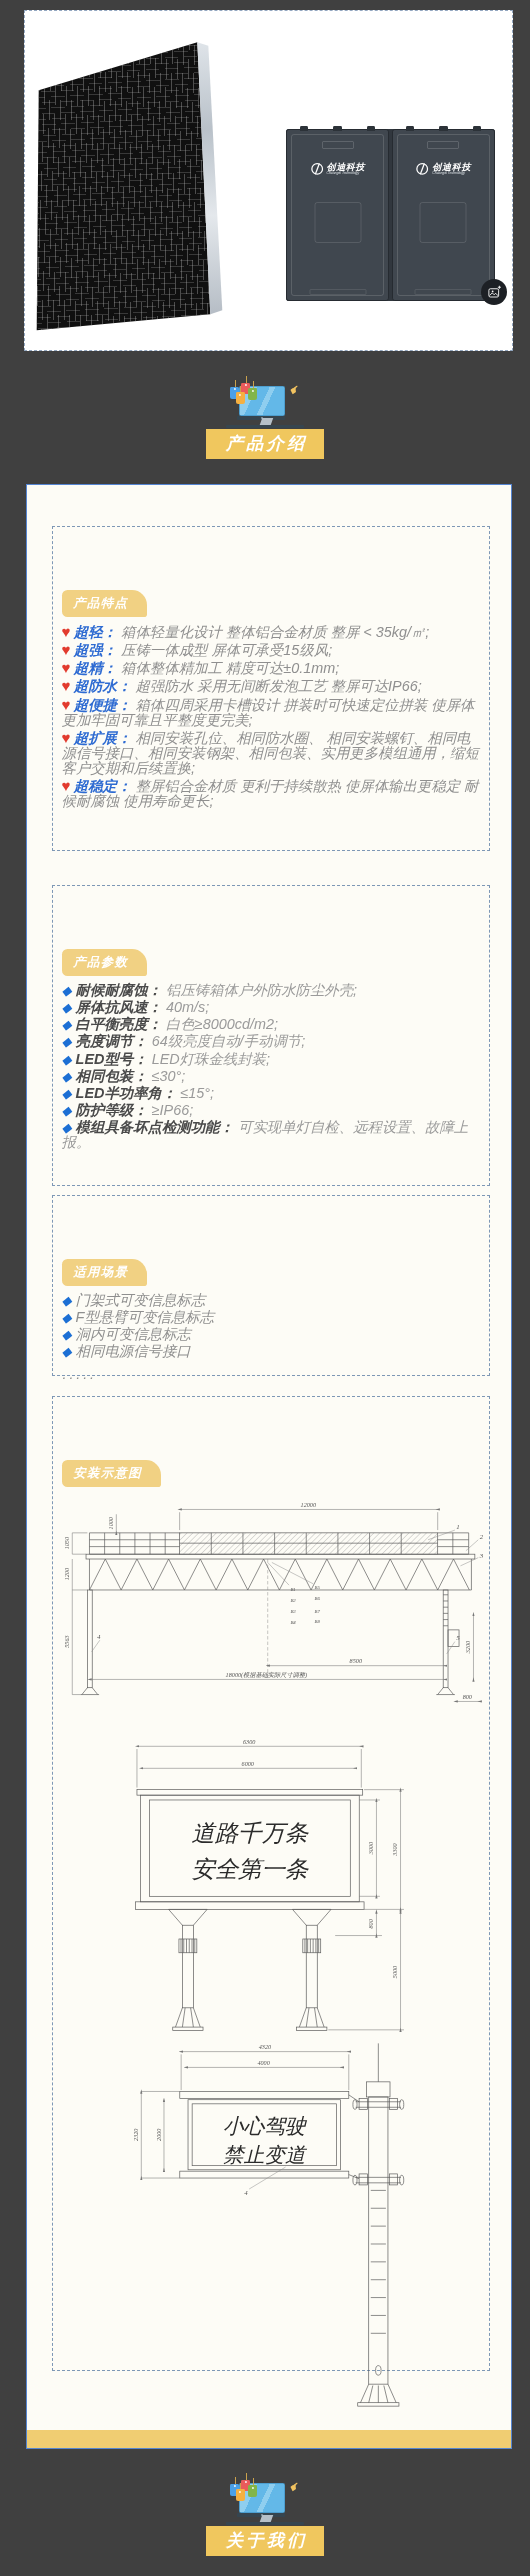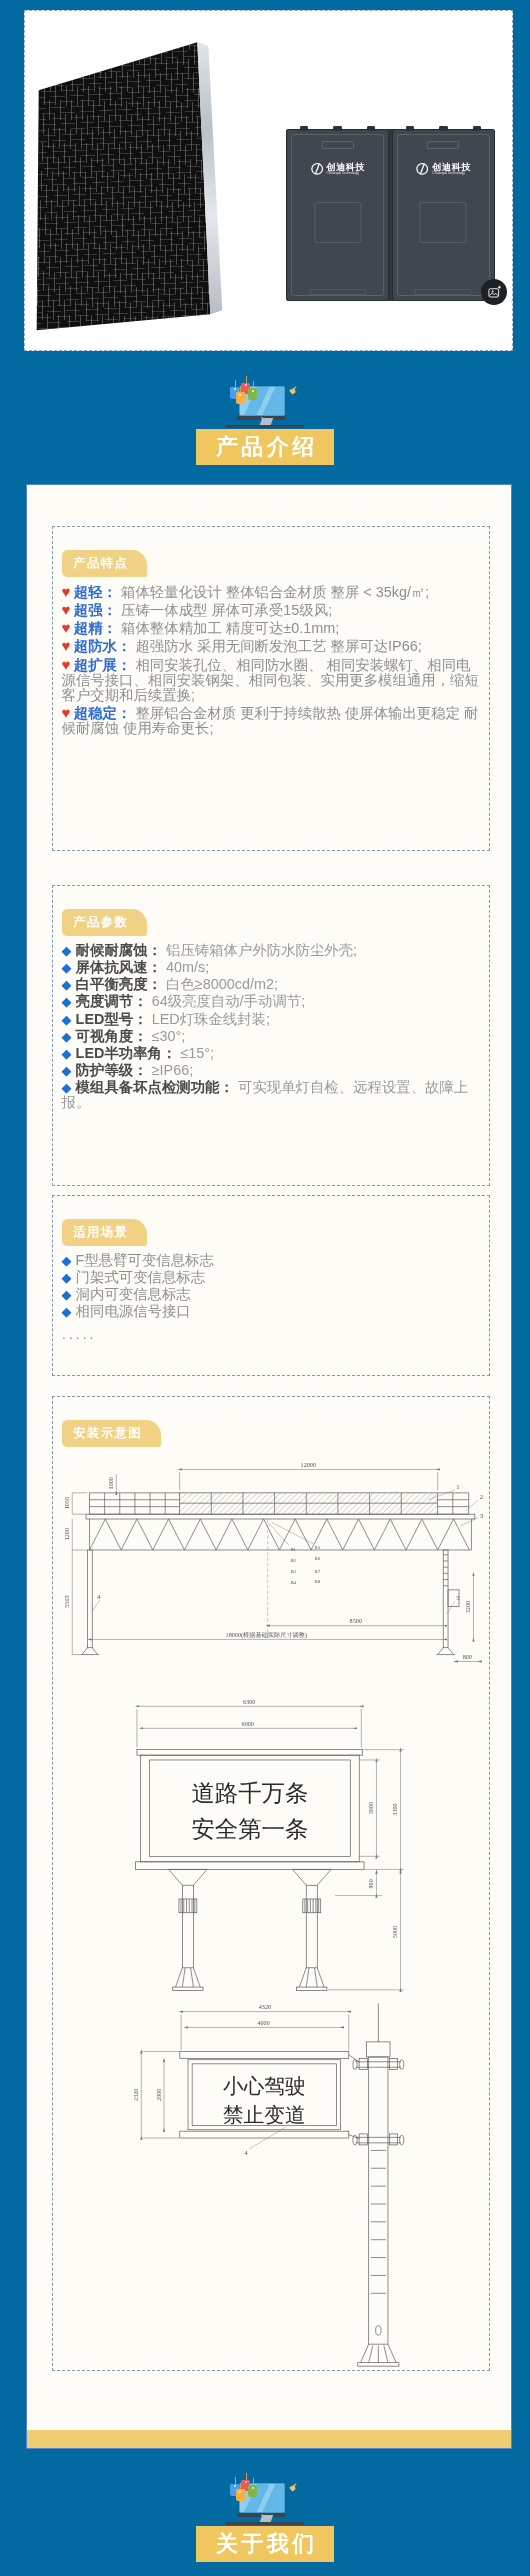--- a/index.html
+++ b/index.html
@@ -1,17 +1,17 @@
 <!DOCTYPE html>
 <html style="font-size:11px"><head>
 <meta charset="utf-8">
 <style>
   html,body{margin:0;padding:0;}
-  .page{position:relative;width:530px;height:2576px;background:#0369a1;overflow:hidden;
-        font-family:"Liberation Sans",sans-serif;}
+  .page{position:relative;width:530px;height:2576px;background:#404040;overflow:hidden;
+        font-family:"Liberation Sans",sans-serif;font-style:italic;}
 
   
   .photo-card{position:absolute;left:24px;top:10.3px;width:489px;height:341px;background:#ffffff;
               border:0.7px dashed #93a7c0;box-sizing:border-box;}
   .led-panel{position:absolute;left:10.3px;top:31px;width:193px;height:292px;}
   .led-face{position:absolute;left:0;top:0;width:179px;height:289px;
             clip-path:polygon(3.4px 48px,162px 0px,175px 272px,1.4px 288px);
             background-color:#101010;
             background-image:repeating-linear-gradient(92deg,rgba(190,190,190,.35) 0 0.7px,transparent 0.7px 5.5px),
                              repeating-linear-gradient(-3deg,rgba(150,150,150,.3) 0 0.7px,transparent 0.7px 5.5px);}
@@ -35,21 +35,21 @@
   .cab-latch{position:absolute;bottom:5.5px;left:50%;transform:translateX(-50%);width:55px;height:4.1px;
              border:0.7px solid rgba(255,255,255,.1);border-radius:1.4px;}
   .expand-btn{position:absolute;left:456px;top:268px;width:26px;height:26px;border-radius:50%;
               background:#1d2025;display:flex;align-items:center;justify-content:center;}
   .expand-btn svg{width:15px;height:15px;}
 
   
   .section-badge{position:absolute;left:0;width:100%;display:flex;flex-direction:column;align-items:center;}
   .badge-intro{top:378px;}
   .badge-about{top:2475px;}
-  .badge-label{margin-top:1.4px;background:#f0c75e;color:#ffffff;font-size:22px;font-weight:bold;
+  .badge-label{margin-top:1.4px;background:#f0c75e;color:#ffffff;font-size:17px;font-weight:bold;
                letter-spacing:3.4px;padding:4.8px 16.5px 5.5px 20px;line-height:1.15;}
   .illu{position:relative;width:89px;height:50px;}
   .i-desk{position:absolute;bottom:0;left:5.5px;width:78px;height:3.4px;background:#36454f;border-radius:0.7px;}
   .i-stand{position:absolute;bottom:3.4px;left:40px;width:11px;height:6.9px;background:#b6c0c8;transform:skewX(-20deg);}
   .i-monitor{position:absolute;bottom:9px;left:18px;width:45px;height:33px;}
   .i-screen{width:44px;height:27.5px;border:0.7px solid #4d9fd0;border-radius:1.4px;
             background:linear-gradient(115deg,#8fceef 0 30%,#63b8e8 30% 52%,#8fceef 52% 62%,#63b8e8 62%);}
   .i-bezel{position:relative;width:48px;margin-left:-1.4px;height:4.8px;background:#36454f;border-radius:0.7px;}
   .i-bezel::after{content:"";position:absolute;left:50%;top:1.4px;width:2.1px;height:2.1px;border-radius:50%;background:#8fa0ab;}
   .i-tag{position:absolute;width:9px;height:11.7px;border-radius:1.4px 1.4px 2.1px 2.1px;}
@@ -66,21 +66,21 @@
   .main-card{position:absolute;left:25.5px;top:484px;width:486px;height:1965px;background:#fdfcf6;
              border:1.4px solid #5585d2;box-sizing:border-box;}
   .card-footer{position:absolute;left:0;right:0;bottom:0;height:18px;background:#f0cd72;}
   .dash-box{position:absolute;left:25px;width:438px;border:0.7px dashed #7e98b6;box-sizing:border-box;
             padding:23px 9px 0 9px;}
   .box-features{top:41px;height:325px;}
   .box-params{top:400px;height:301px;}
   .box-scenes{top:710px;height:181px;}
   .box-install{top:911px;height:975px;padding:23px 0 0 0;}
   .sec-tag{display:inline-block;background:#f1d183;color:#ffffff;font-weight:bold;font-size:12.4px;
-           letter-spacing:1.4px;padding:4.8px 18.6px 4.8px 11.7px;border-radius:5.5px 15px 2.8px 5.5px;margin-bottom:7.6px;}
+           letter-spacing:1.4px;padding:4.8px 18.6px 4.8px 11.7px;border-radius:5.5px 15px 2.8px 5.5px;margin-bottom:7.6px;margin-top:40px;}
   .box-install .sec-tag{margin-left:9px;}
 
   .feat,.param,.scene{font-size:14.4px;line-height:15px;margin:0 0 2.1px 0;color:#8f8f8f;}
   .heart{color:#e23b2e;margin-right:3.4px;font-size:15px;}
   .diamond{color:#1c6fd4;margin-right:4.1px;font-size:13px;}
   .flabel{color:#2e6bd2;font-weight:bold;margin-right:4.1px;}
   .plabel{color:#4a4a4a;font-weight:bold;margin-right:4.1px;}
   .param .ptext{color:#9a9a9a;}
   .more-dots{font-size:14.4px;color:#8f8f8f;letter-spacing:2.1px;margin-top:9.6px;}
 
@@ -176,41 +176,42 @@
   </div>
 
   <div class="main-card">
 
     <div class="dash-box box-features">
       <span class="sec-tag">产品特点</span>
       <div class="feat"><span class="heart">♥</span><span class="flabel">超轻：</span><span class="ftext">箱体轻量化设计 整体铝合金材质 整屏 &lt; 35kg/㎡;</span></div>
       <div class="feat"><span class="heart">♥</span><span class="flabel">超强：</span><span class="ftext">压铸一体成型 屏体可承受15级风;</span></div>
       <div class="feat"><span class="heart">♥</span><span class="flabel">超精：</span><span class="ftext">箱体整体精加工 精度可达±0.1mm;</span></div>
       <div class="feat"><span class="heart">♥</span><span class="flabel">超防水：</span><span class="ftext">超强防水 采用无间断发泡工艺 整屏可达IP66;</span></div>
+      <div class="feat"><span class="heart">♥</span><span class="flabel">超便捷：</span><span class="ftext">箱体四周采用卡槽设计 拼装时可快速定位拼装 使屏体更加牢固可靠且平整度更完美;</span></div>
       <div class="feat"><span class="heart">♥</span><span class="flabel">超扩展：</span><span class="ftext">相同安装孔位、相同防水圈、 相同安装螺钉、相同电源信号接口、相同安装钢架、相同包装、实用更多模组通用，缩短客户交期和后续置换;</span></div>
       <div class="feat"><span class="heart">♥</span><span class="flabel">超稳定：</span><span class="ftext">整屏铝合金材质 更利于持续散热 使屏体输出更稳定 耐候耐腐蚀 使用寿命更长;</span></div>
     </div>
 
     <div class="dash-box box-params">
       <span class="sec-tag">产品参数</span>
       <div class="param"><span class="diamond">◆</span><span class="plabel">耐候耐腐蚀：</span><span class="ptext">铝压铸箱体户外防水防尘外壳;</span></div>
       <div class="param"><span class="diamond">◆</span><span class="plabel">屏体抗风速：</span><span class="ptext">40m/s;</span></div>
       <div class="param"><span class="diamond">◆</span><span class="plabel">白平衡亮度：</span><span class="ptext">白色≥8000cd/m2;</span></div>
       <div class="param"><span class="diamond">◆</span><span class="plabel">亮度调节：</span><span class="ptext">64级亮度自动/手动调节;</span></div>
       <div class="param"><span class="diamond">◆</span><span class="plabel">LED型号：</span><span class="ptext">LED灯珠金线封装;</span></div>
-      <div class="param"><span class="diamond">◆</span><span class="plabel">可视角度：</span><span class="ptext">≤30°;</span></div>
+      <div class="param"><span class="diamond">◆</span><span class="plabel">相同包装：</span><span class="ptext">≤30°;</span></div>
       <div class="param"><span class="diamond">◆</span><span class="plabel">LED半功率角：</span><span class="ptext">≤15°;</span></div>
       <div class="param"><span class="diamond">◆</span><span class="plabel">防护等级：</span><span class="ptext">≥IP66;</span></div>
       <div class="param"><span class="diamond">◆</span><span class="plabel">模组具备坏点检测功能：</span><span class="ptext">可实现单灯自检、远程设置、故障上报。</span></div>
     </div>
 
     <div class="dash-box box-scenes">
       <span class="sec-tag">适用场景</span>
+      <div class="scene"><span class="diamond">◆</span><span>门架式可变信息标志</span></div>
       <div class="scene"><span class="diamond">◆</span><span>F型悬臂可变信息标志</span></div>
-      <div class="scene"><span class="diamond">◆</span><span>门架式可变信息标志</span></div>
       <div class="scene"><span class="diamond">◆</span><span>洞内可变信息标志</span></div>
       <div class="scene"><span class="diamond">◆</span><span>相同电源信号接口</span></div>
       <div class="more-dots">·····</div>
     </div>
 
     <div class="dash-box box-install">
       <span class="sec-tag">安装示意图</span>
 
       
       <svg class="drawing" width="437" height="241" viewBox="0 0 635 350" style="margin-top:2.8px;">

